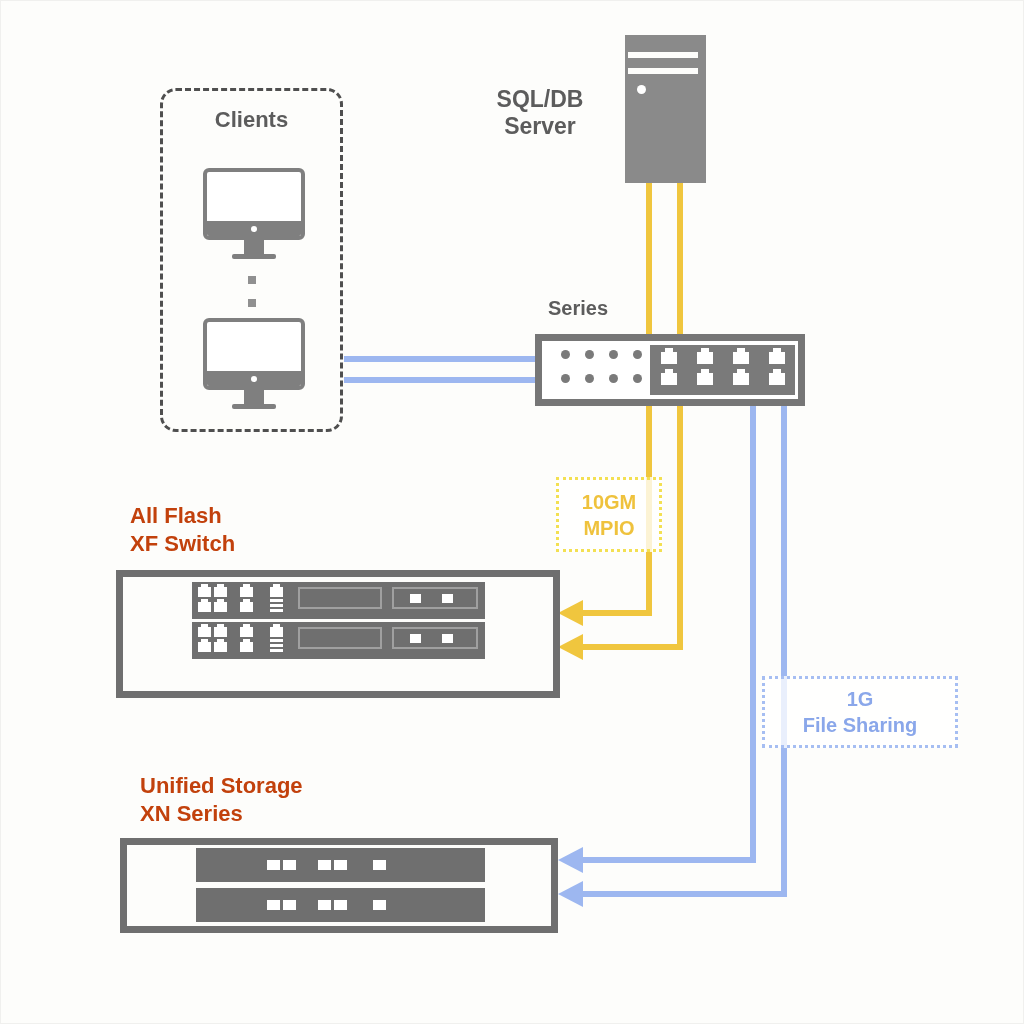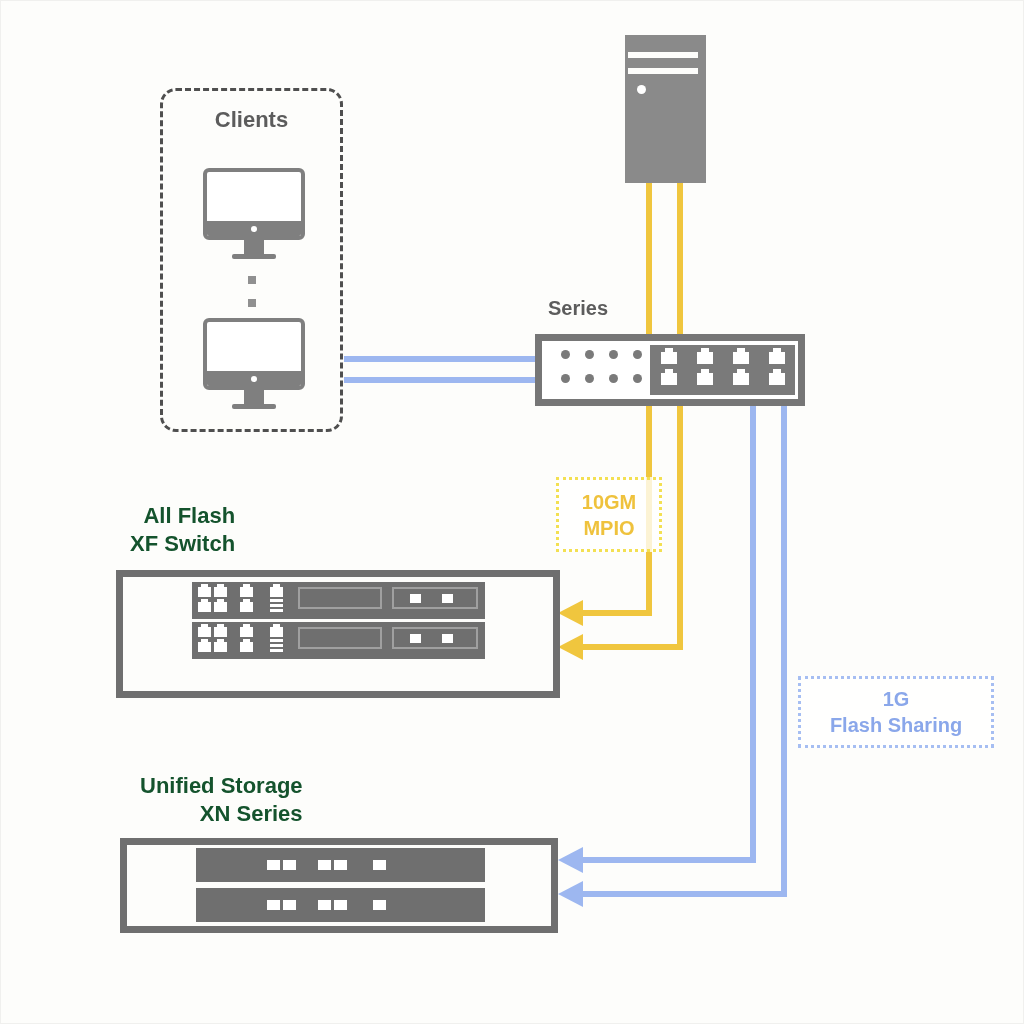--- a/index.html
+++ b/index.html
@@ -44,24 +44,24 @@
   .yl{background:var(--yellow,#F0C63E);}
   .bl{background:var(--blue,#9DB7F0);}
   .arrow{position:absolute;width:0;height:0;border-top:13px solid transparent;border-bottom:13px solid transparent;z-index:2;}
   .arrow.y{border-right:25px solid var(--yellow,#F0C63E);}
   .arrow.b{border-right:25px solid var(--blue,#9DB7F0);}
 
   
   .link-box{position:absolute;box-sizing:border-box;display:flex;flex-direction:column;align-items:center;justify-content:center;
             font-weight:bold;font-size:20px;line-height:26px;background:rgba(255,255,255,0.78);z-index:3;}
   .mpio-box{left:556px;top:477px;width:106px;height:75px;border:3px dotted var(--yellow-dots,#F3E052);color:var(--yellow-text,#EFC23C);}
-  .fs-box{left:798px;top:676px;width:196px;height:72px;border:3px dotted var(--blue-dots,#A6BEF2);color:var(--blue-text,#8AA7EA);}
-
-  
-  .unit-label{color:#14532d;font-size:22px;line-height:28px;text-align:right;}
+  .fs-box{left:762px;top:676px;width:196px;height:72px;border:3px dotted var(--blue-dots,#A6BEF2);color:var(--blue-text,#8AA7EA);}
+
+  
+  .unit-label{color:#c2410c;font-size:22px;line-height:28px;}
   .xf-label{left:130px;top:502px;}
   .xn-label{left:140px;top:772px;}
   .xf-box{position:absolute;left:116px;top:570px;width:444px;height:128px;box-sizing:border-box;border:7px solid #6f6f6f;z-index:2;}
   .xf-unit{position:absolute;left:69px;width:293px;height:37px;background:#6f6f6f;}
   .xf-unit.u1{top:5px;} .xf-unit.u2{top:45px;}
   .xport{position:relative;width:13px;height:10px;background:#fff;}
   .xport::before{content:"";position:absolute;top:-3px;left:3px;width:7px;height:3px;background:#fff;}
   .xf-ports4{position:absolute;left:6px;top:5px;display:grid;grid-template-columns:repeat(2,13px);grid-auto-rows:10px;column-gap:3px;row-gap:5px;}
   .xf-ports2{position:absolute;left:48px;top:5px;display:grid;grid-template-columns:13px;grid-auto-rows:10px;row-gap:5px;}
   .xf-batt{position:absolute;left:78px;top:5px;width:13px;display:flex;flex-direction:column;gap:2px;align-items:center;}
@@ -125,20 +125,24 @@
   <div class="monitor" style="left:203px;top:318px;">
     <div class="mon-body">
       <div class="mon-bar">
           <div class="mon-dot"></div>
         </div>
     </div>
     <div class="mon-neck"></div>
     <div class="mon-base"></div>
   </div>
 
+  <div class="lbl server-label">
+    <div>SQL/DB</div>
+    <div>Server</div>
+  </div>
   <div class="server-tower">
     <div class="srv-stripe" style="top:17px;"></div>
     <div class="srv-stripe" style="top:33px;"></div>
     <div class="srv-dot"></div>
   </div>
 
   <div class="lbl switch-label">Series</div>
   <div class="switch-body">
     <div class="led-grid">
         <div class="led"></div>
@@ -164,21 +168,21 @@
     </div>
   </div>
 
   <div class="link-box mpio-box">
     <div>10GM</div>
     <div>MPIO</div>
   </div>
 
   <div class="link-box fs-box">
     <div>1G</div>
-    <div>Flash Sharing</div>
+    <div>File Sharing</div>
   </div>
 
   <div class="lbl unit-label xf-label">
     <div>All Flash</div>
     <div>XF Switch</div>
   </div>
   <div class="xf-box">
     <div class="xf-unit u1">
       <div class="xf-ports4">
           <div class="xport"></div>

